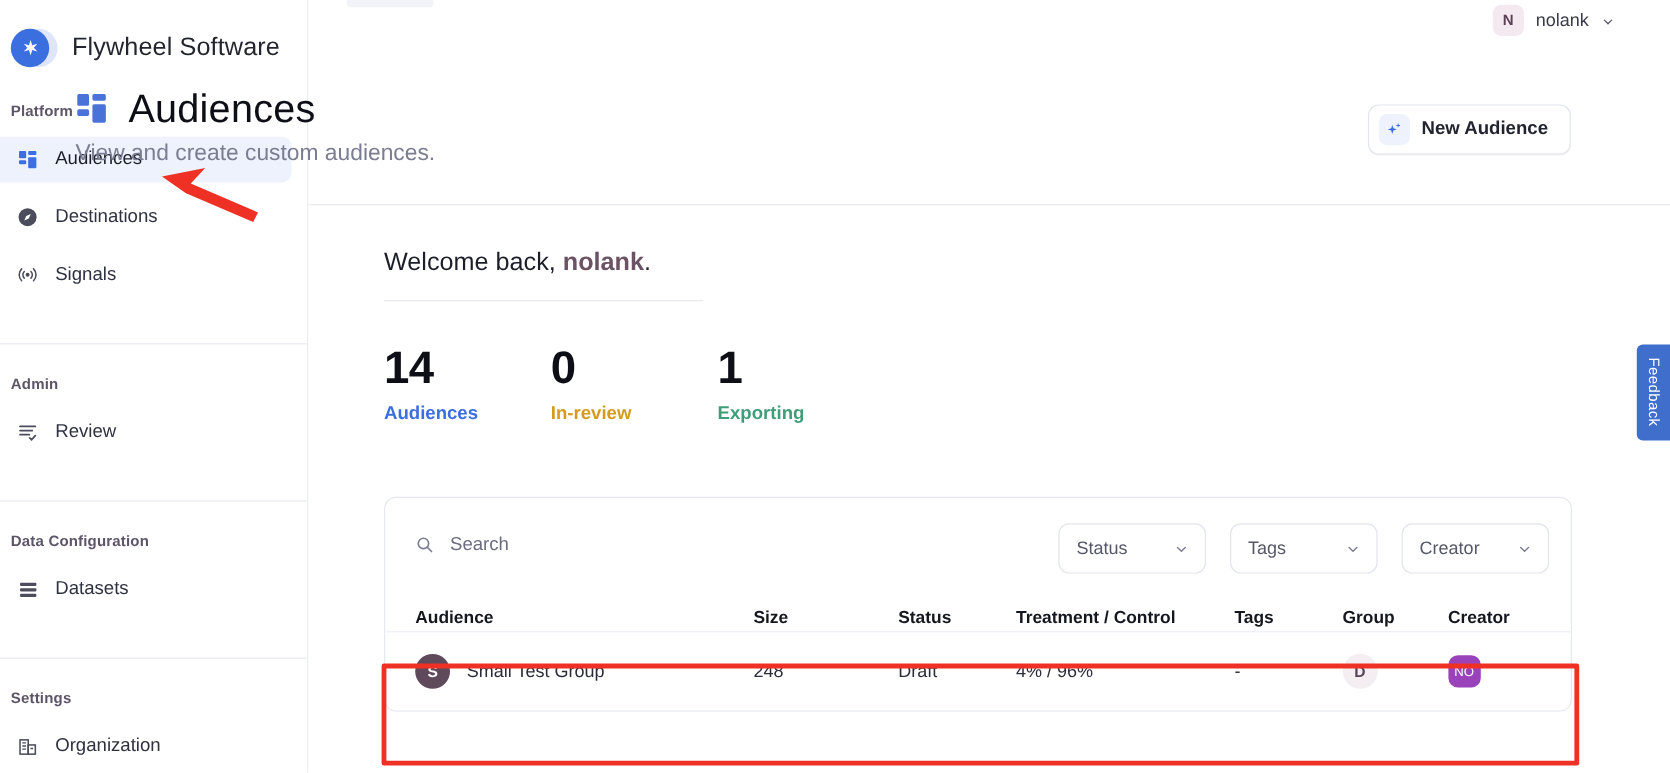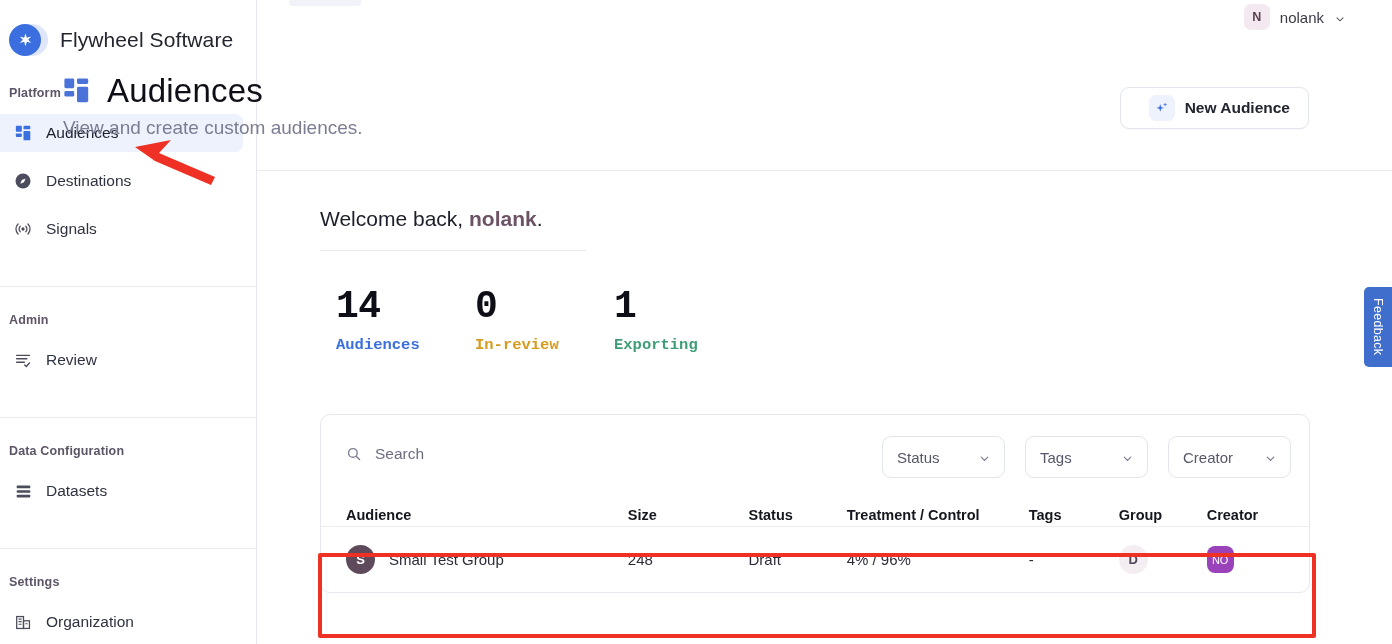--- a/index.html
+++ b/index.html
@@ -77,39 +77,39 @@
     position: absolute; left: 63px; top: 72px; right: 0;
   }
   .page-title-row { display: flex; align-items: center; gap: 16px; }
   .title-icon { width: 28px; height: 28px; }
   .page-title { font-size: 33px; font-weight: normal; color: #0e0f16; letter-spacing: .2px; }
   .page-sub { font-size: 19px; color: #7b7d92; margin: 7px 0 0 0px; }
 
   .new-audience-btn {
     position: absolute; right: 83px; top: 87px;
     display: flex; align-items: center; gap: 10px;
-    height: 42px; padding: 0 18px 0 28px;
+    height: 42px; padding: 0 18px 0 8px;
     background: #ffffff; border: 1px solid #e3e5ee; border-radius: 9px;
     font-size: 15.5px; font-weight: bold; color: #22242f;
     cursor: pointer; box-shadow: 0 1px 1px rgba(20,20,40,.03);
   }
   .na-icon {
     width: 26px; height: 26px; border-radius: 7px; background: #eef2fd;
     display: flex; align-items: center; justify-content: center; color: #3b6fe0;
   }
 
   .head-rule { position: absolute; left: 257px; top: 170px; width: 1135px; height: 1px; background: #e8eaf0; }
 
   
   .welcome { position: absolute; left: 320px; top: 207px; }
   .welcome-text { font-size: 21px; color: #1c1e29; white-space: nowrap; }
   .welcome-text .who { font-weight: bold; color: #6b5264; }
   .welcome-rule { width: 266px; height: 1px; background: #e9eaf0; margin-top: 19px; }
 
-  .stats { position: absolute; left: 336px; top: 288px; display: flex; gap: 0; font-family: Liberation Mono, monospace; }
+  .stats { position: absolute; left: 320px; top: 288px; display: flex; gap: 0; }
   .stat { width: 139px; }
   .stat-num { font-size: 38px; font-weight: bold; color: #0e0f16; line-height: 1; letter-spacing: -.5px; }
   .stat-lbl { font-size: 15.5px; font-weight: bold; margin-top: 10px; }
 
   
   .card {
     position: absolute; left: 320px; top: 414px; width: 990px;
     background: #fff; border: 1px solid #e6e8ef;
     border-radius: 10px; overflow: hidden;
   }

